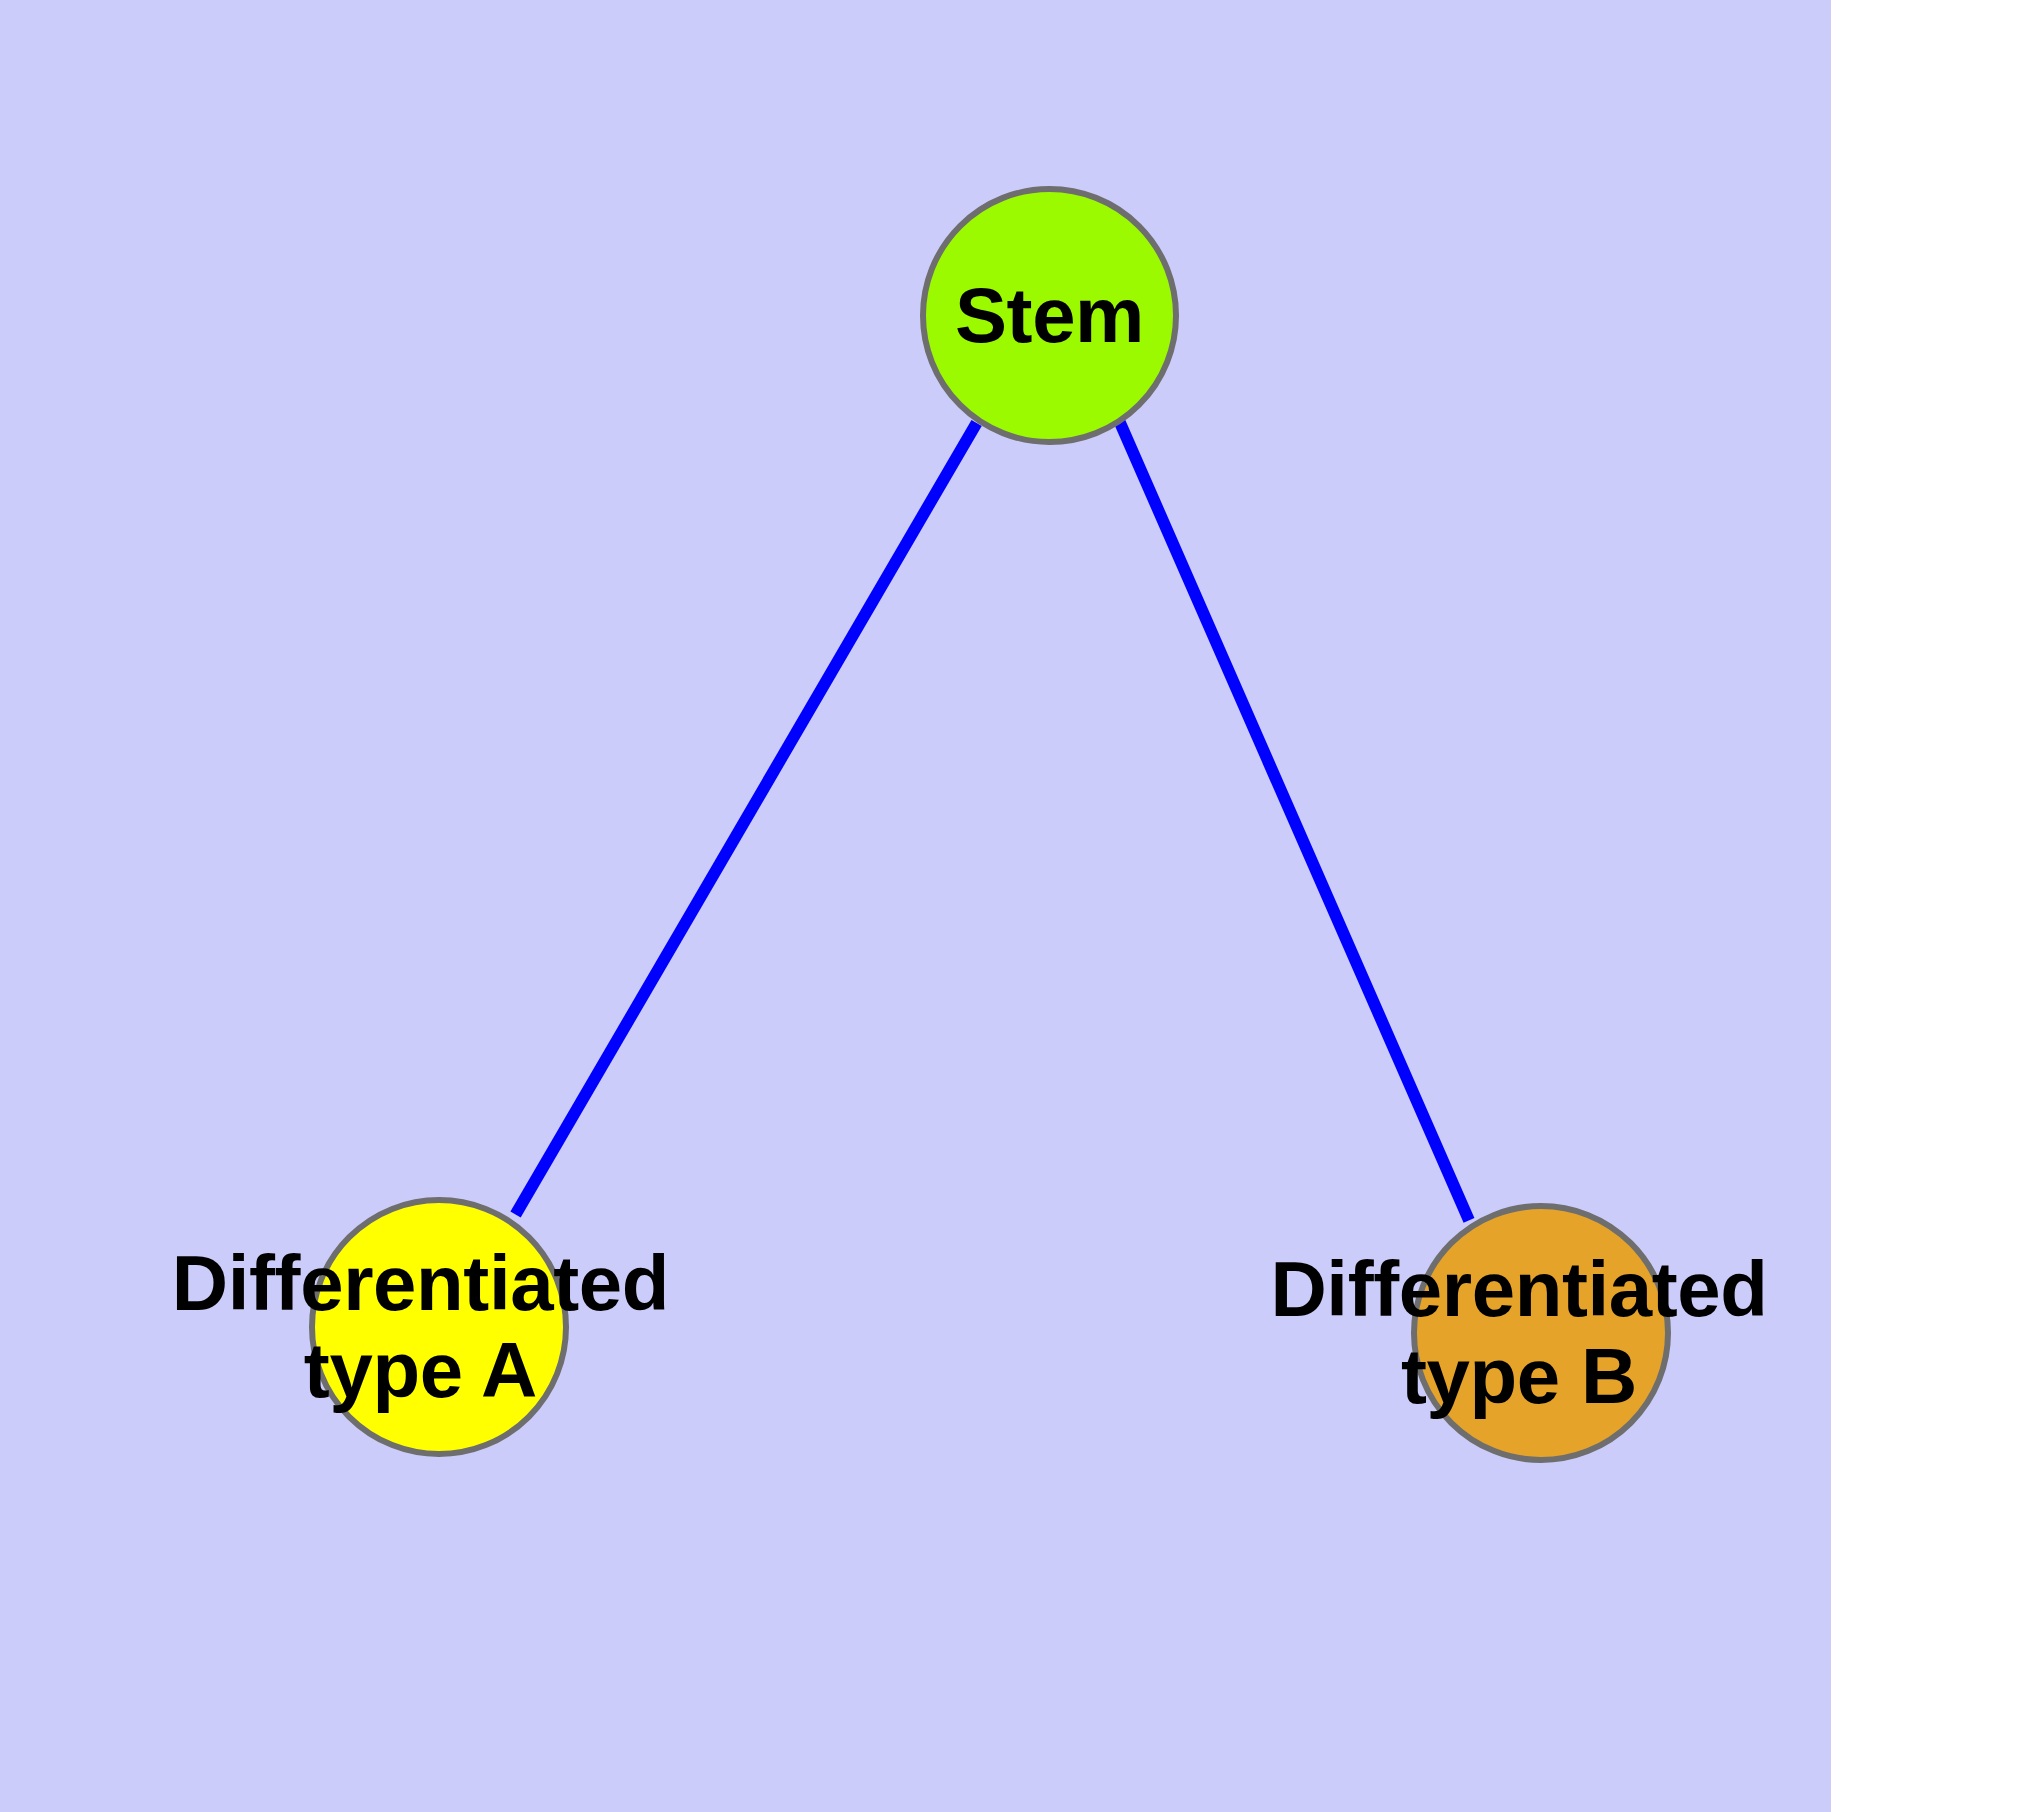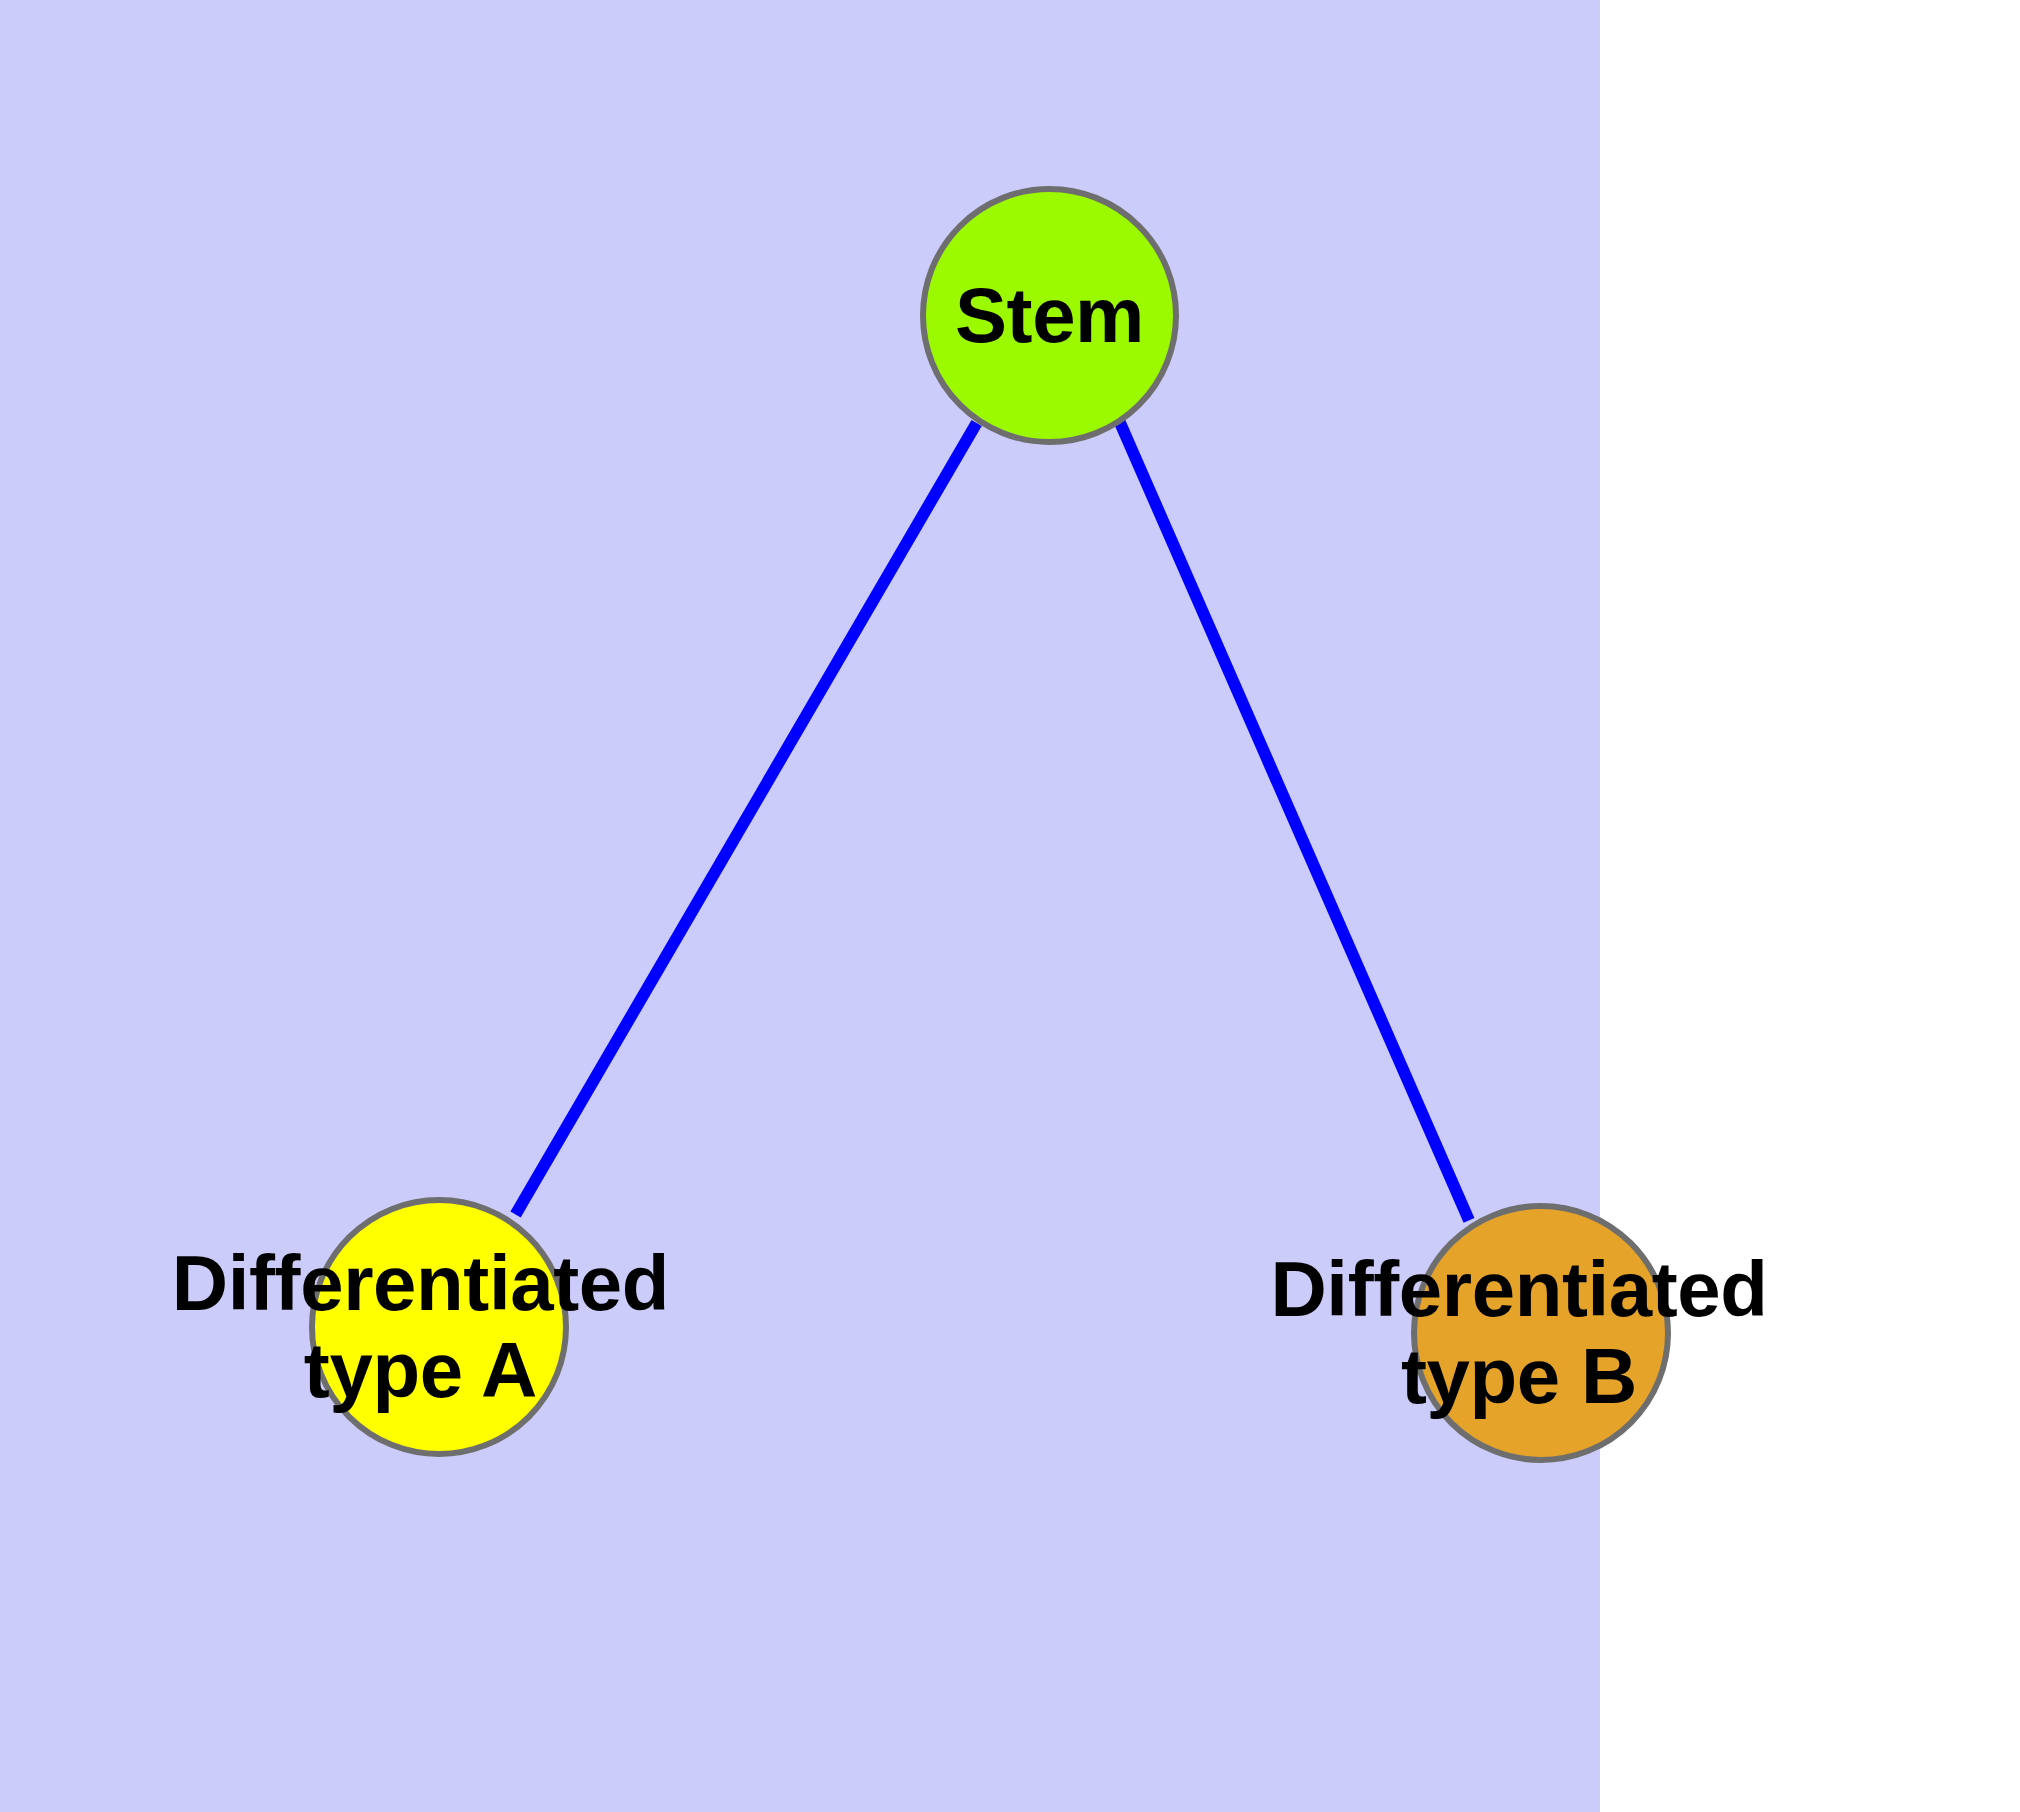--- a/index.html
+++ b/index.html
@@ -8,21 +8,21 @@
     padding: 0;
   }
   body {
     width: 2021px;
     height: 1812px;
     overflow: hidden;
     font-family: "Liberation Sans", sans-serif;
   }
   #graph-canvas {
     position: relative;
-    width: 1600px;
+    width: 1831px;
     height: 1812px;
     background: #ccccfa;
   }
   #edge-layer {
     position: absolute;
     left: 0;
     top: 0;
     width: 2021px;
     height: 1812px;
     pointer-events: none;

